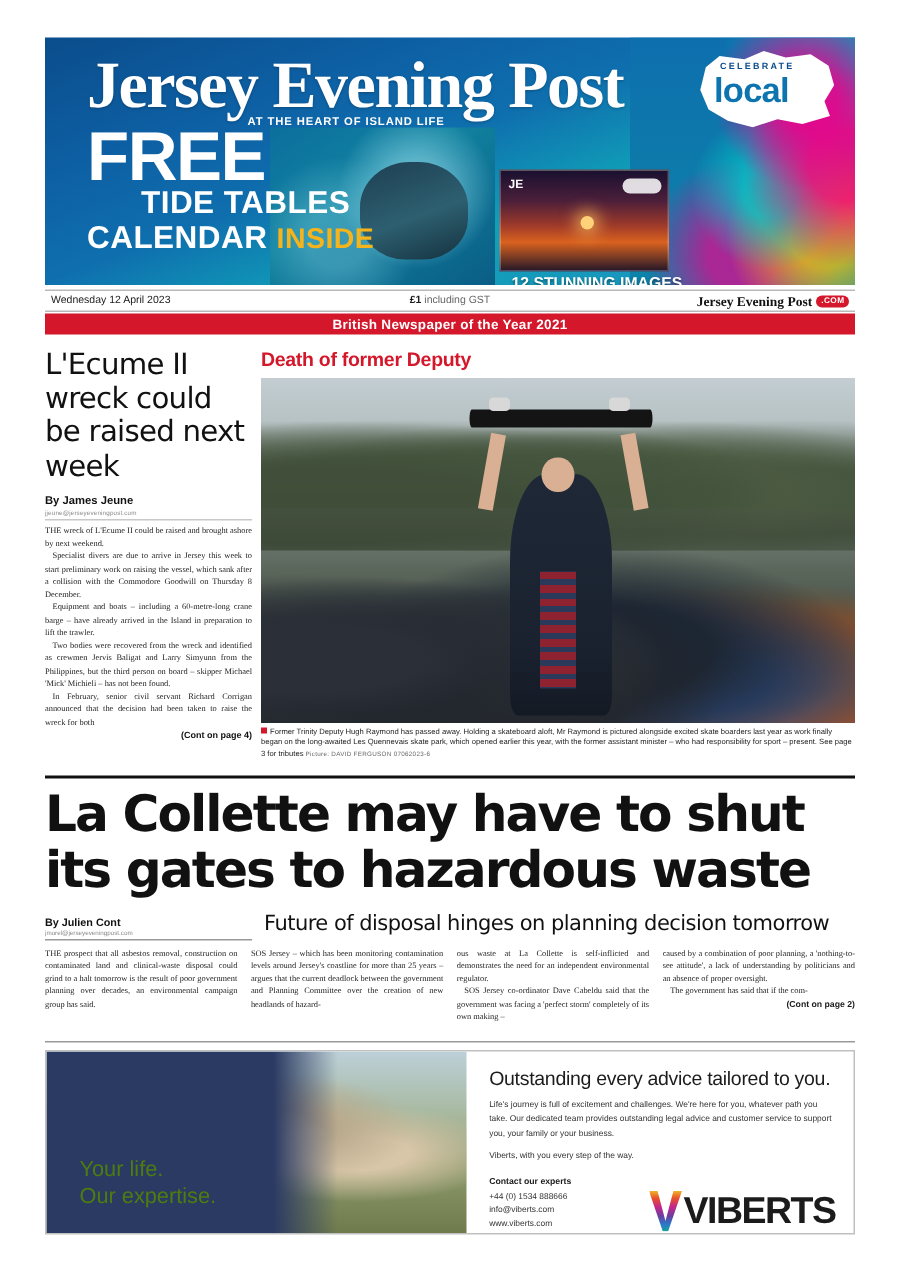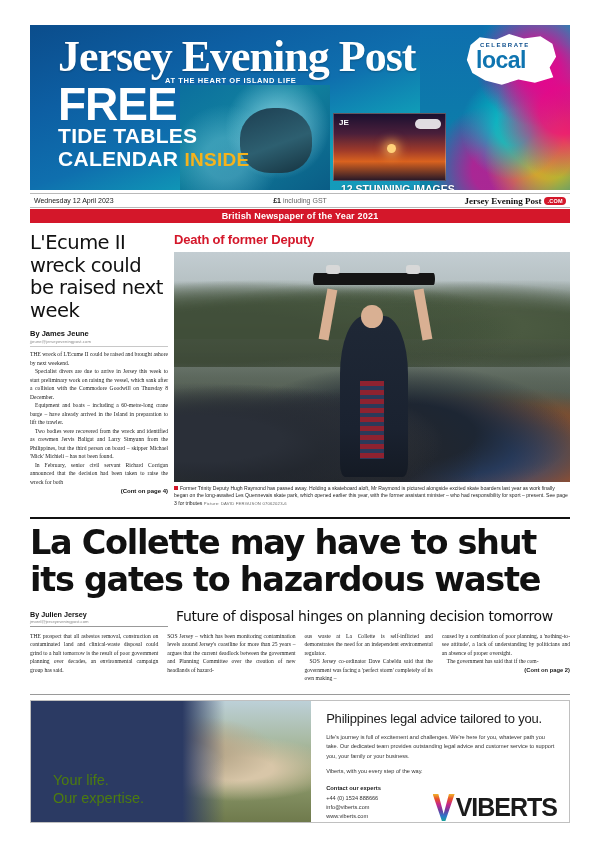--- a/index.html
+++ b/index.html
@@ -56,21 +56,21 @@
     position:absolute; left:11px; top:14px; font-size:23px; font-weight:bold;
     color:#0e74b0; letter-spacing:-.5px; font-family:"Liberation Sans",sans-serif;
   }
 
   
   .free-block { position: absolute; left: 28px; top: 58px; }
   .free-word {
     font-size: 46px; font-weight: bold; color: #fff; line-height: .92;
     letter-spacing: -1px;
   }
-  .free-l2 { font-size: 21px; font-weight: bold; color: #fff; letter-spacing: .3px; line-height: 1.06; }
+  .free-l2 { font-size: 21px; font-weight: bold; color: #fff; letter-spacing: .3px; line-height: 1.06; margin-left: 36px; }
   .free-l3 { font-size: 21px; font-weight: bold; color: #fff; letter-spacing: .3px; line-height: 1.06; }
   .free-inside { color: #f5b31c; font-size: 19px; font-weight: bold; margin-top: 41px; }
 
   
   .diver-photo {
     position: absolute; left: 150px; top: 60px; width: 150px; height: 105px;
     background:
       radial-gradient(circle at 65% 40%, rgba(150,220,235,.55) 0 18%, transparent 45%),
       radial-gradient(circle at 30% 70%, rgba(120,200,220,.4) 0 16%, transparent 42%),
       linear-gradient(145deg,#0c6f9e 0%,#11829f 40%,#0a5d86 100%);
@@ -355,21 +355,21 @@
   </div>
 
   <div class="hr-thick"></div>
 
   <div class="main-headline">
     <div>La Collette may have to shut</div>
     <div>its gates to hazardous waste</div>
   </div>
 
   <div class="sub-byline">
-    <div class="name">By Julien Jersey</div>
+    <div class="name">By Julien Cont</div>
     <div class="mail">jmorel@jerseyeveningpost.com</div>
     <div class="rule"></div>
   </div>
 
   <div class="standfirst">Future of disposal hinges on planning decision tomorrow</div>
 
   <div class="maincols">
     <div>
       <p>THE prospect that all asbestos removal, construction on contaminated land and clinical-waste disposal could grind to a halt tomorrow is the result of poor government planning over decades, an environmental campaign group has said.</p>
     </div>
@@ -391,21 +391,21 @@
 
   <div class="ad">
     <div class="ad-photo"></div>
     <div class="ad-overlay"></div>
     <div class="ad-tagline">
       <div>Your life.</div>
       <div>Our expertise.</div>
     </div>
 
     <div class="ad-right">
-      <div class="ad-head">Philippines legal advice tailored to you.</div>
+      <div class="ad-head">Outstanding every advice tailored to you.</div>
       <div class="ad-body">
         <p>Life's journey is full of excitement and challenges. We're here for you, whatever path you take. Our dedicated team provides outstanding legal advice and customer service to support you, your family or your business.</p>
         <p>Viberts, with you every step of the way.</p>
       </div>
       <div class="ad-contact-title">Contact our experts</div>
       <div class="ad-contact-list">
         <div>+44 (0) 1534 888666</div>
         <div>info@viberts.com</div>
         <div>www.viberts.com</div>
       </div>

